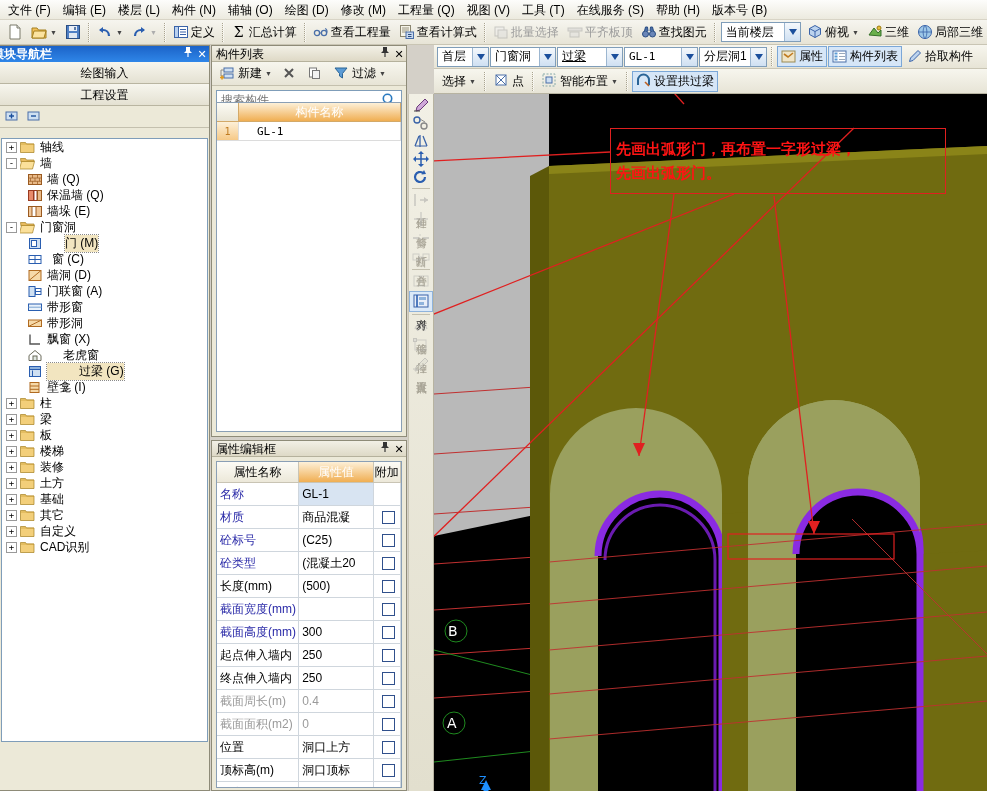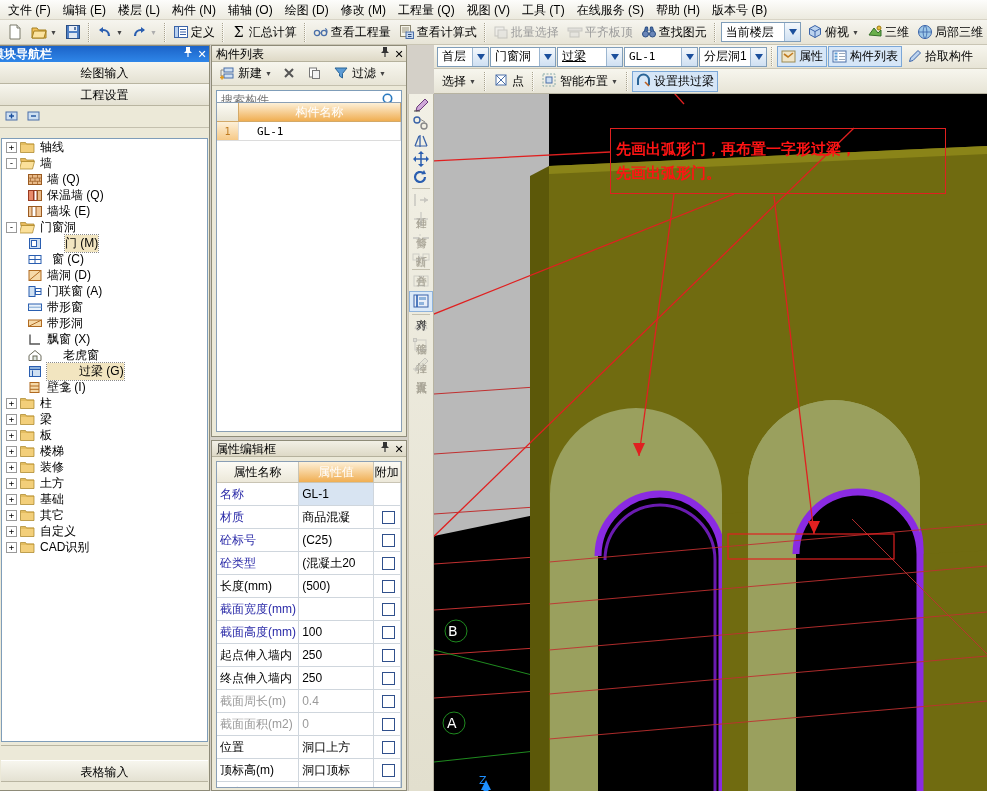--- a/index.html
+++ b/index.html
@@ -662,23 +662,20 @@
           <span class="exp">+</span>
           <span class="ico" style="width: 16px; height: 13px;">
             <svg width="15" height="13" viewBox="0 0 15 13">
               <path d="M0.5 1.5h5l1 1.5h7.5v8.5h-13.5z" fill="#f3cf7a" stroke="#a5801f" stroke-width=".7"></path>
               <path d="M0.5 3h13.5" stroke="#c79b35" stroke-width=".7"></path>
             </svg>
           </span>
           <span class="lbl" style="margin-left: 4px;">CAD识别</span>
         </div>
       </div>
-    <div class="bottom-tab">
-      <div class="nav-tab2">表格输入</div>
-    </div>
   </div>
 
   <div class="panel" id="complist">
     <div class="panel-title grey">
       <span class="ttl" style="padding-left:3px;font-weight:normal;">构件列表</span>
       <span class="pin"><svg width="10" height="12" viewBox="0 0 10 12">
             <path d="M3 1h4v4l2 2H1l2-2z" fill="#333"></path>
             <path d="M5 7v4" stroke="#333" stroke-width="1.2"></path>
           </svg></span>
       <span class="cls">✕</span>
@@ -795,21 +792,21 @@
           </div>
           <div class="pg-row">
             <div class="pc pc-name">截面宽度(mm)</div>
             <div class="pc pc-val"></div>
             <div class="pc pc-add">
               <span class="chk"></span>
             </div>
           </div>
           <div class="pg-row">
             <div class="pc pc-name">截面高度(mm)</div>
-            <div class="pc pc-val">100</div>
+            <div class="pc pc-val">300</div>
             <div class="pc pc-add">
               <span class="chk"></span>
             </div>
           </div>
           <div class="pg-row">
             <div class="pc pc-name black">起点伸入墙内</div>
             <div class="pc pc-val">250</div>
             <div class="pc pc-add">
               <span class="chk"></span>
             </div>

